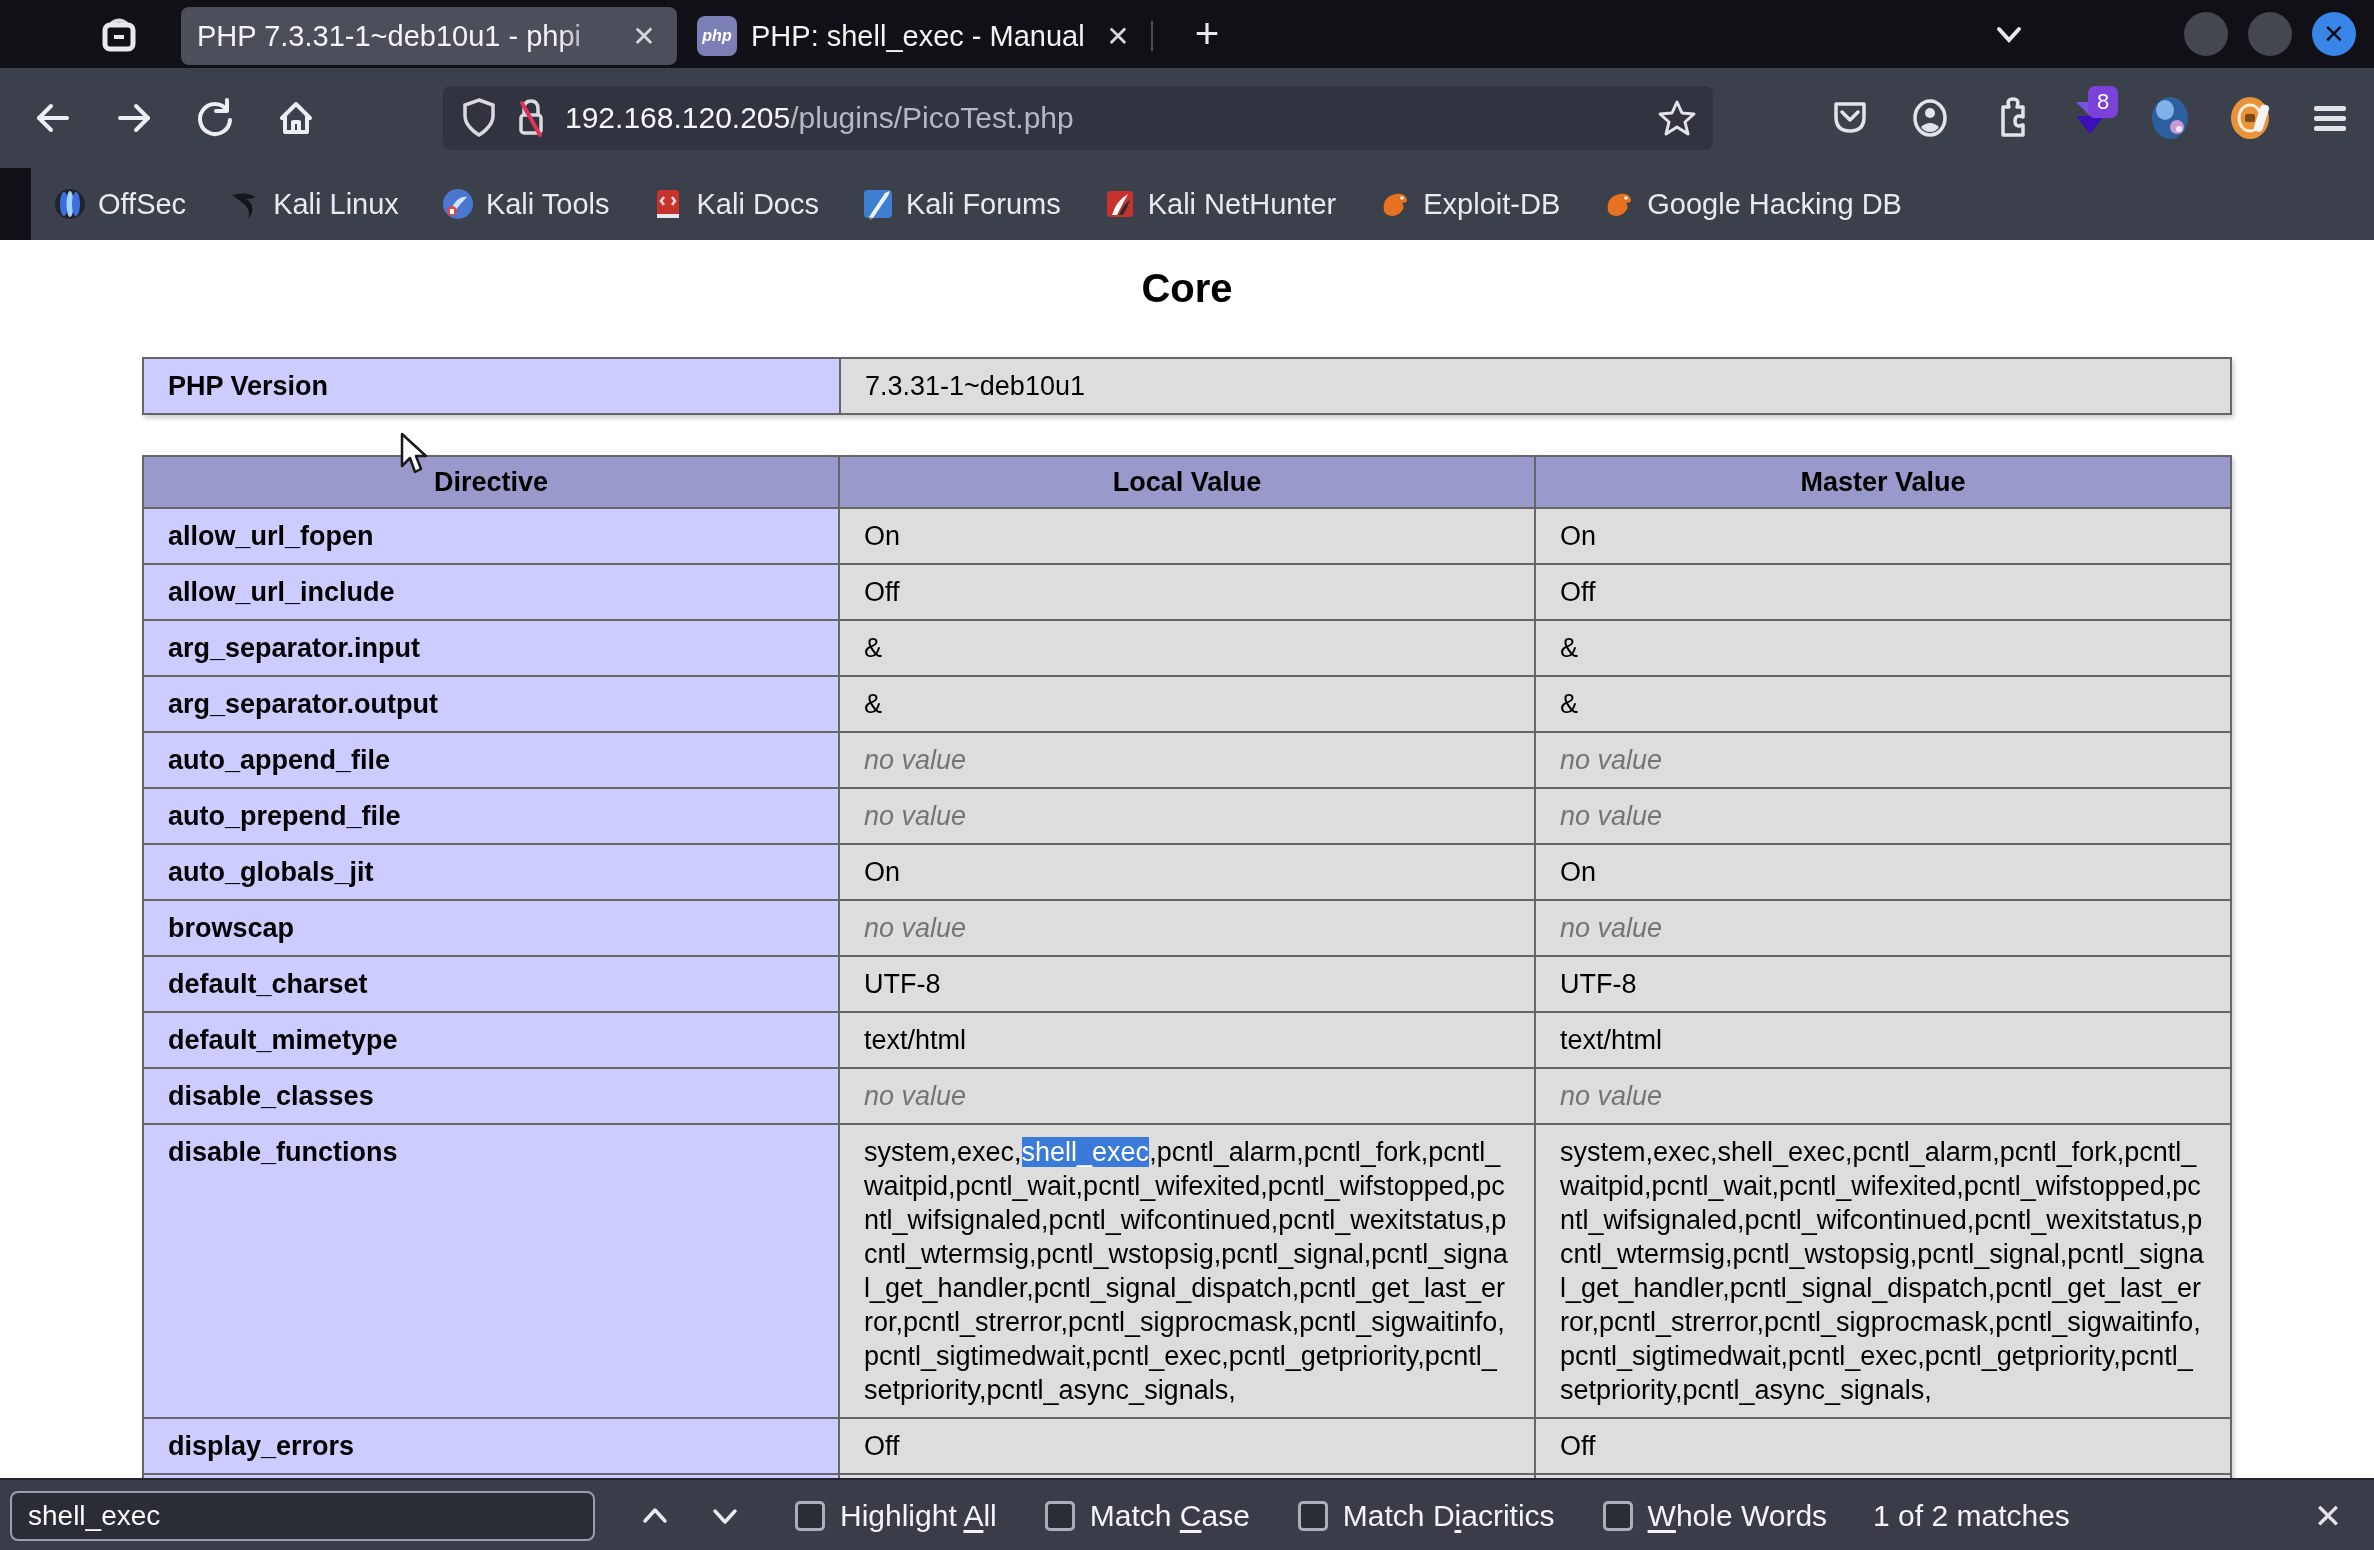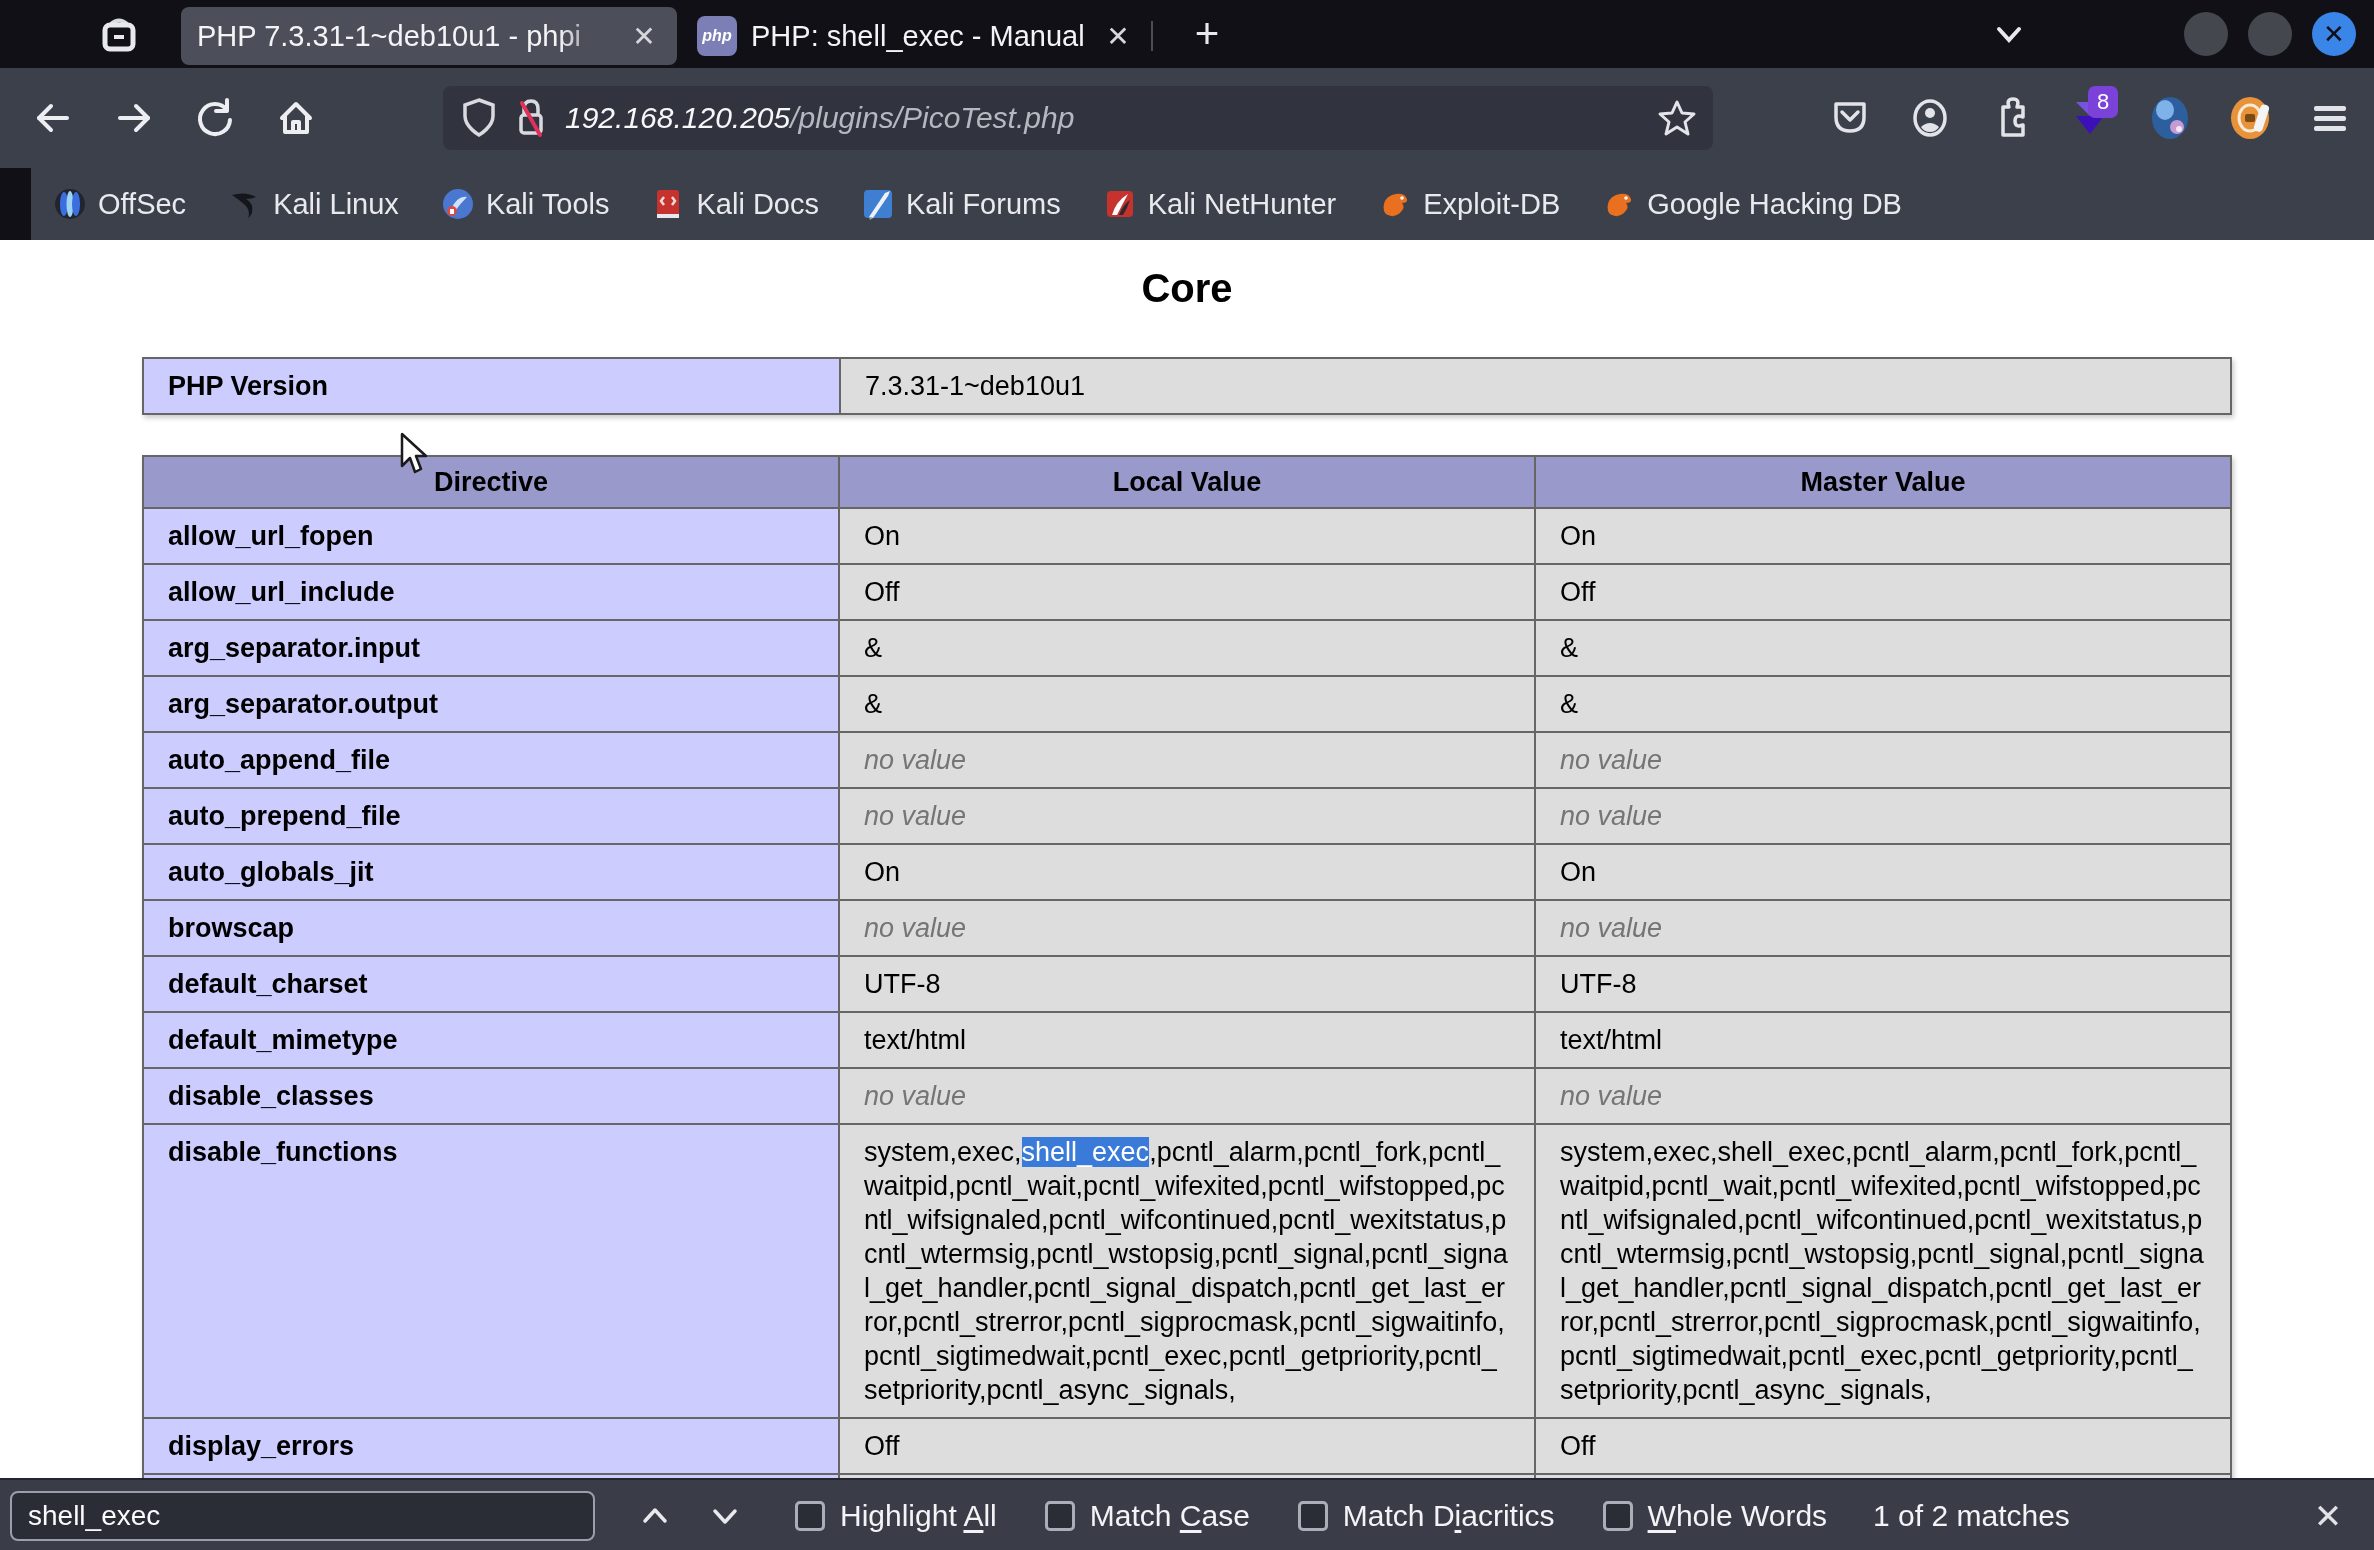--- a/index.html
+++ b/index.html
@@ -22,21 +22,21 @@
   .newtab-btn { color:#e8e9ee; font-size:42px; font-weight:300; margin-left:30px; width:52px; height:52px; display:flex; align-items:center; justify-content:center; border-radius:6px; }
   .tab-spacer { flex:1; }
   .alltabs-btn { margin-right:149px; width:52px; height:52px; display:flex; align-items:center; justify-content:center; }
   .winctl { display:flex; align-items:center; gap:20px; margin-right:18px; }
   .winbtn { width:44px; height:44px; border-radius:50%; background:#45474f; }
   .winbtn.close { background:#3a85e8; display:flex; align-items:center; justify-content:center; color:#0d0d16; font-size:26px; font-weight:bold; }
 
   
   .navbar { height:100px; background:#3c404b; display:flex; align-items:center; flex:0 0 auto; }
   .navbtn { width:56px; height:56px; margin-left:25px; display:flex; align-items:center; justify-content:center; border-radius:6px; }
-  .urlbar { margin-left:119px; width:1270px; height:64px; background:#31343e; border-radius:8px; display:flex; align-items:center; padding:0 14px 0 18px;font-style:italic; }
+  .urlbar { margin-left:119px; width:1270px; height:64px; background:#31343e; border-radius:8px; display:flex; align-items:center; padding:0 14px 0 18px; }
   .urlbar .sep { width:16px; }
   .url-text { font-size:30px; margin-left:16px; flex:1; white-space:nowrap; overflow:hidden; }
   .url-host { color:#f7f7fa; }
   .url-path { color:#b4b8c1; }
   .star-btn { width:44px; height:44px; display:flex; align-items:center; justify-content:center; border-radius:6px; }
   .right-icons { margin-left:auto; margin-right:16px; display:flex; align-items:center; gap:24px; }
   .ricon { width:56px; height:56px; display:flex; align-items:center; justify-content:center; border-radius:6px; position:relative; }
   .badge { position:absolute; top:-4px; right:0px; min-width:30px; height:32px; border-radius:7px; background:#7a42d8; color:#fff; font-size:22px; display:flex; align-items:center; justify-content:center; padding:0 5px; }
 
   

